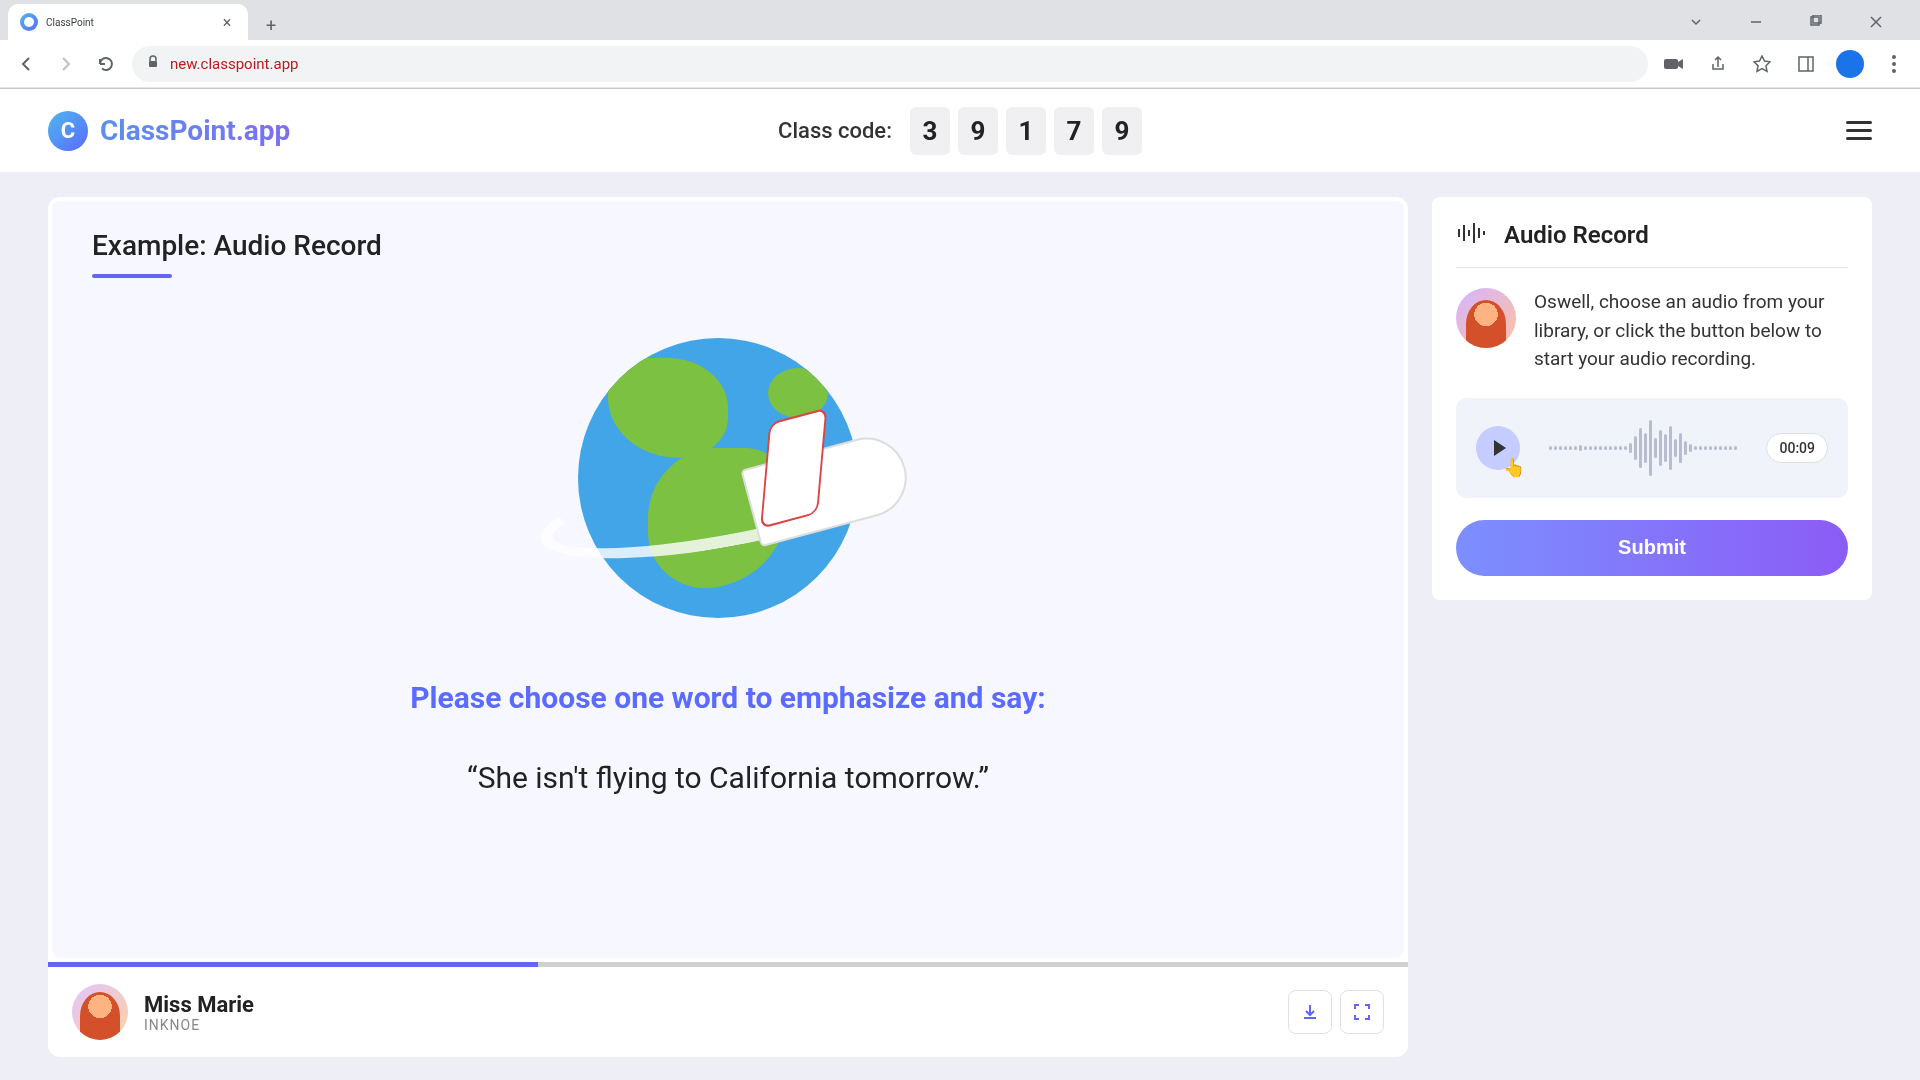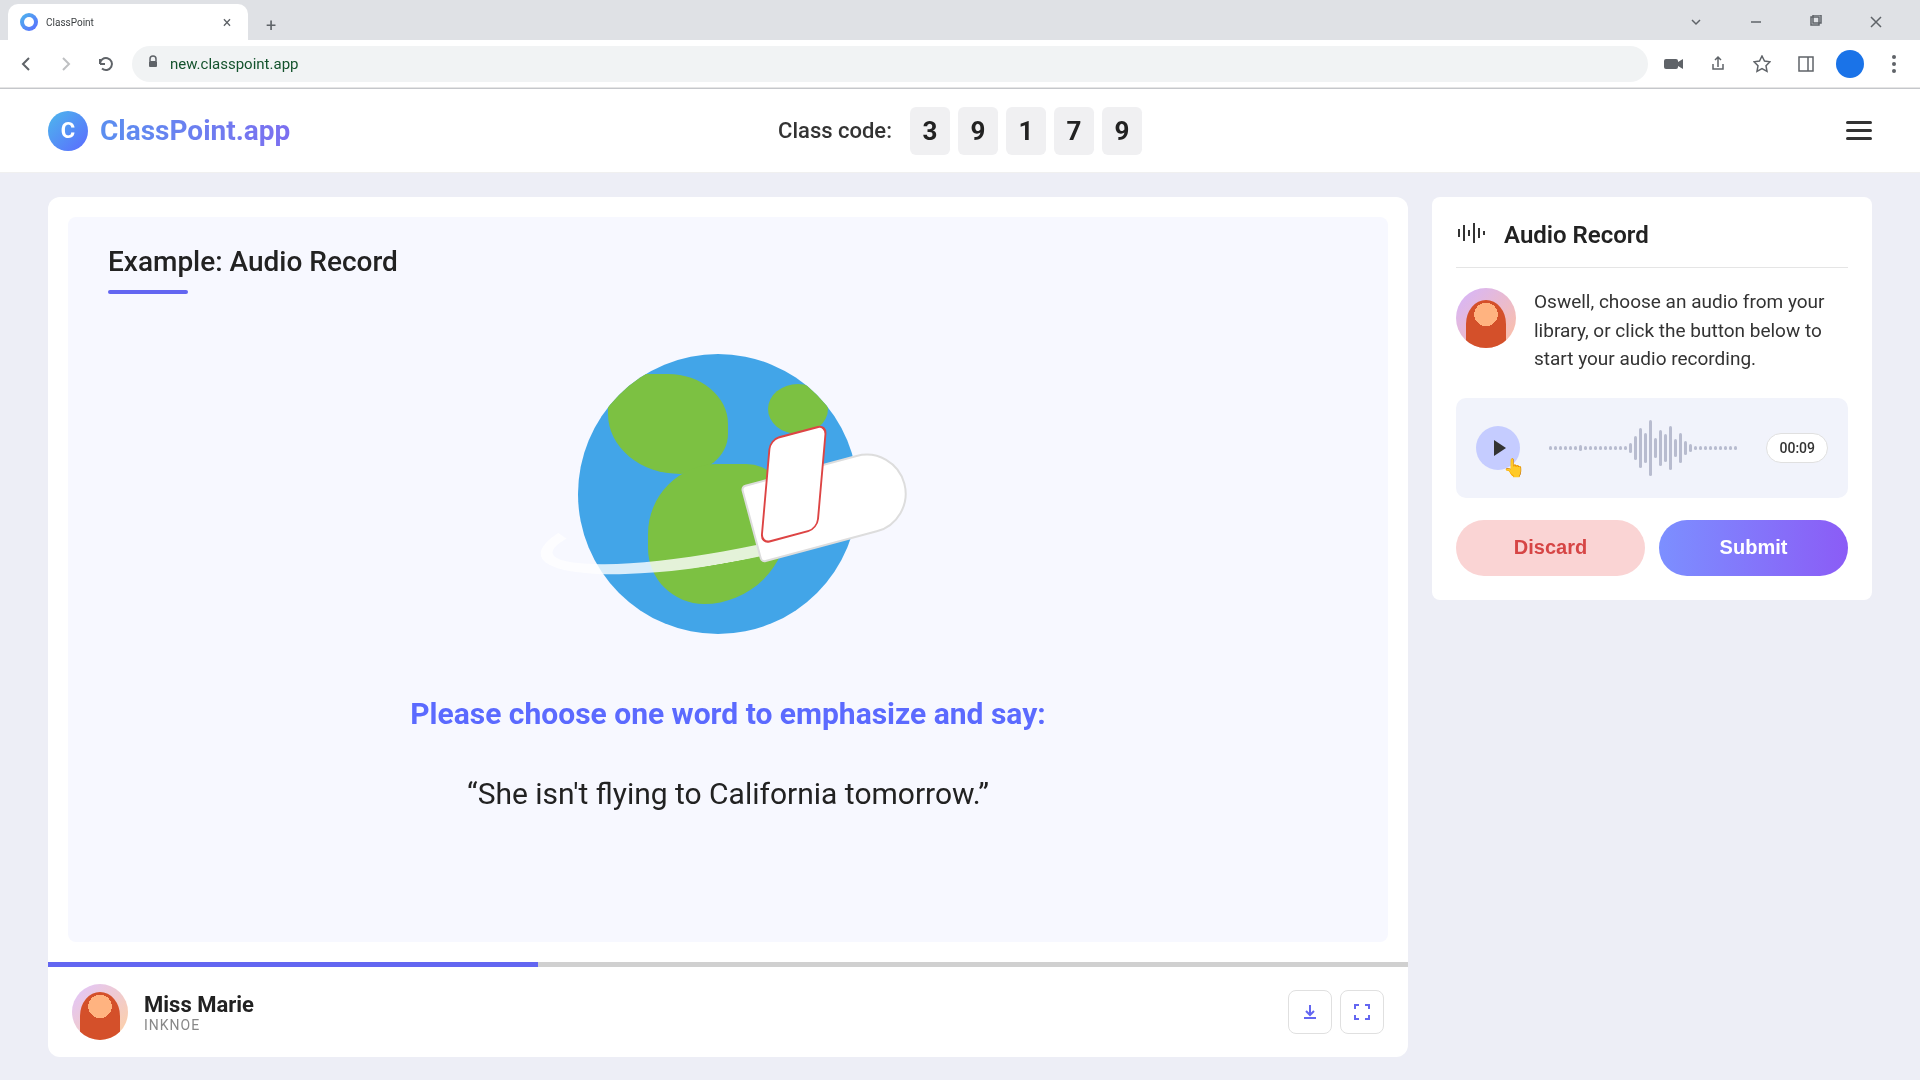--- a/index.html
+++ b/index.html
@@ -15,42 +15,42 @@
     .tab-close { width: 18px; height: 18px; display: flex; align-items: center; justify-content: center; border-radius: 50%; cursor: pointer; font-size: 16px; color: #5f6368; }
     .new-tab { width: 30px; height: 30px; display: flex; align-items: center; justify-content: center; margin-left: 8px; cursor: pointer; color: #5f6368; font-size: 18px; }
     .window-controls { margin-left: auto; display: flex; gap: 20px; align-items: center; padding-right: 16px; height: 36px; }
     .win-ctrl { width: 40px; height: 30px; display: flex; align-items: center; justify-content: center; cursor: pointer; color: #5f6368; }
     
     .address-bar-row { background: #fff; height: 48px; display: flex; align-items: center; padding: 0 12px; gap: 12px; border-bottom: 1px solid #e5e5e5; }
     .nav-btn { width: 28px; height: 28px; display: flex; align-items: center; justify-content: center; cursor: pointer; color: #5f6368; border-radius: 50%; }
     .nav-btn.disabled { opacity: 0.4; }
     .address-bar { flex: 1; background: #f1f3f4; border-radius: 20px; height: 36px; display: flex; align-items: center; padding: 0 14px; gap: 10px; }
     .lock-icon { color: #5f6368; }
-    .url-text { font-size: 15px; color: #14532d; }
+    .url-text { font-size: 15px; color: #b91c1c; }
     .toolbar-icons { display: flex; gap: 16px; align-items: center; }
     .toolbar-icon { width: 28px; height: 28px; display: flex; align-items: center; justify-content: center; cursor: pointer; color: #5f6368; }
     .profile-dot { width: 28px; height: 28px; border-radius: 50%; background: #1a73e8; }
     
     
     .app-header { height: 84px; background: #fff; display: flex; align-items: center; padding: 0 48px; border-bottom: 1px solid #f0f0f0; }
     .logo-area { display: flex; align-items: center; gap: 12px; }
     .logo-circle { width: 40px; height: 40px; border-radius: 50%; background: linear-gradient(135deg, #4db8ec, #5b6aff); display: flex; align-items: center; justify-content: center; color: #fff; font-weight: bold; font-size: 22px; }
     .logo-text { font-size: 28px; font-weight: 700; background: linear-gradient(90deg, #5b8ff0, #7c6ff0); -webkit-background-clip: text; background-clip: text; color: transparent; }
     .class-code-area { margin-left: auto; margin-right: auto; display: flex; align-items: center; gap: 18px; position: absolute; left: 50%; transform: translateX(-50%); }
     .class-code-label { font-size: 22px; color: #333; font-weight: 500; text-align: center; }
     .code-digits { display: flex; gap: 8px; }
     .digit { width: 40px; height: 48px; background: #f0f0f2; border-radius: 6px; display: flex; align-items: center; justify-content: center; font-size: 26px; font-weight: 700; color: #222; }
     .hamburger { margin-left: auto; cursor: pointer; }
     .hamburger-line { width: 26px; height: 3px; background: #333; margin: 5px 0; border-radius: 2px; }
     
     
     .app-body { background: #edeef6; height: calc(1080px - 40px - 48px - 84px); padding: 24px 48px; display: flex; gap: 24px; }
     
     .slide-panel { flex: 1; background: #fff; border-radius: 12px; overflow: hidden; display: flex; flex-direction: column; }
-    .slide-content { flex: 1; padding: 20px; display: flex; flex-direction: column; }
+    .slide-content { flex: 1; padding: 4px; display: flex; flex-direction: column; }
     .slide-inner { flex: 1; background: #f7f8ff; border-radius: 8px; padding: 28px 40px; }
     .slide-title { font-size: 28px; color: #222; font-weight: 500; }
     .title-underline { width: 80px; height: 4px; background: #6366f1; margin-top: 12px; border-radius: 2px; }
     .slide-body { display: flex; align-items: center; gap: 40px; margin-top: 40px; flex-direction: column; }
     .globe-img { width: 360px; height: 320px; position: relative; }
     .globe { width: 280px; height: 280px; border-radius: 50%; background: #42a5e8; position: absolute; left: 30px; top: 20px; overflow: hidden; }
     .continent { position: absolute; background: #7cc142; }
     .c1 { width: 120px; height: 100px; top: 20px; left: 30px; border-radius: 30% 50% 40% 60%; }
     .c2 { width: 140px; height: 140px; bottom: 30px; left: 70px; border-radius: 50% 30% 60% 40%; }
     .c3 { width: 60px; height: 50px; top: 30px; right: 30px; border-radius: 50%; }
@@ -324,17 +324,16 @@
           <div class="wf-bar" style="height:4px"></div>
           <div class="wf-bar" style="height:4px"></div>
           <div class="wf-bar" style="height:4px"></div>
           <div class="wf-bar" style="height:4px"></div>
           <div class="wf-bar" style="height:4px"></div>
           <div class="wf-bar" style="height:4px"></div>
       </div>
       <div class="time-badge">00:09</div>
     </div>
     <div class="action-buttons">
-      <button class="btn btn-discard">Discard</button>
       <button class="btn btn-submit">Submit</button>
     </div>
   </div>
 </div>
 
 </body></html>

